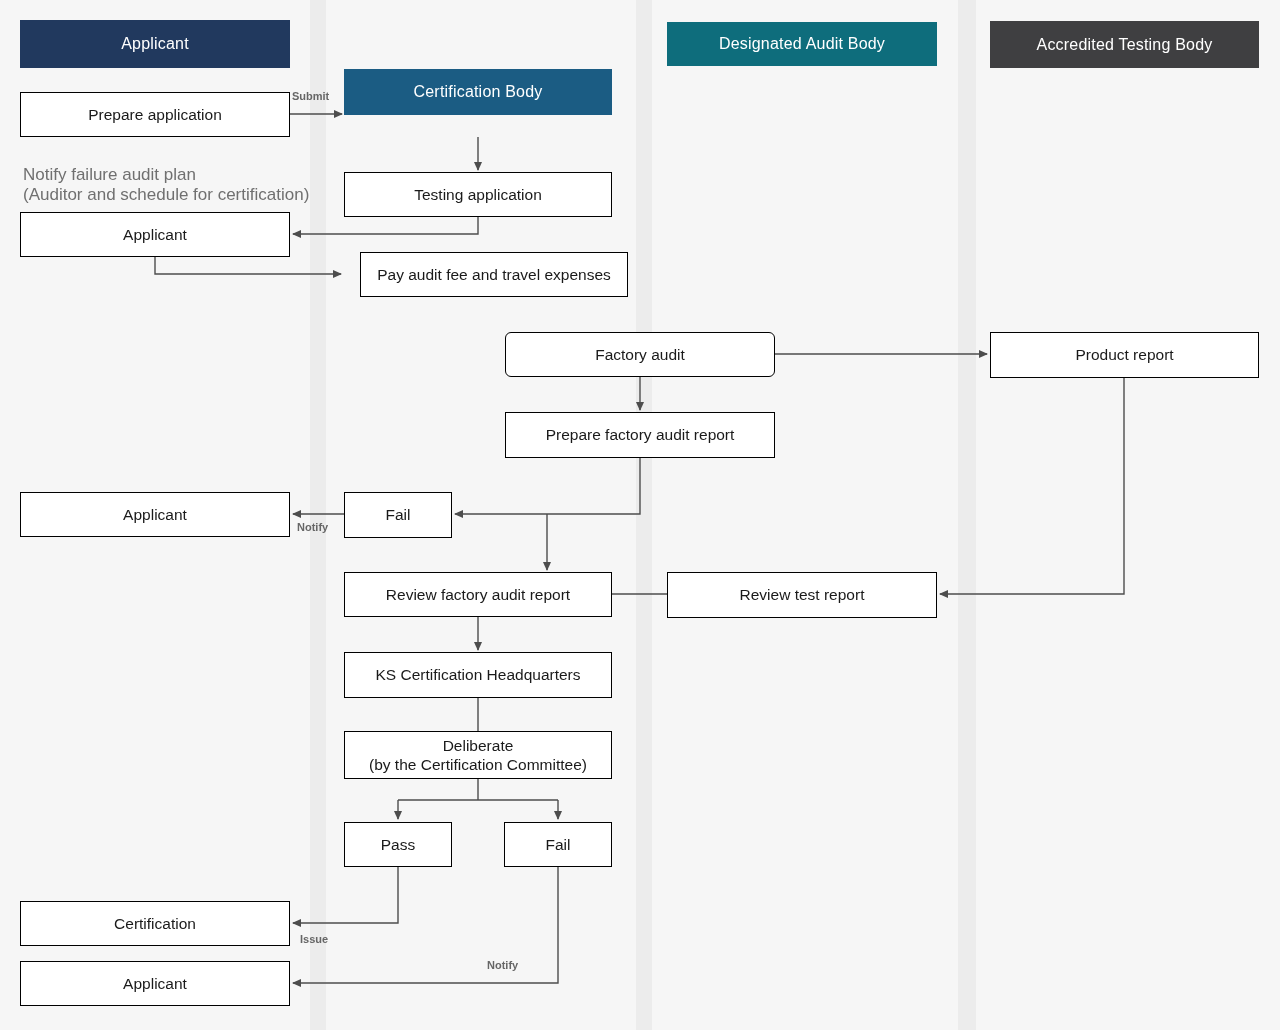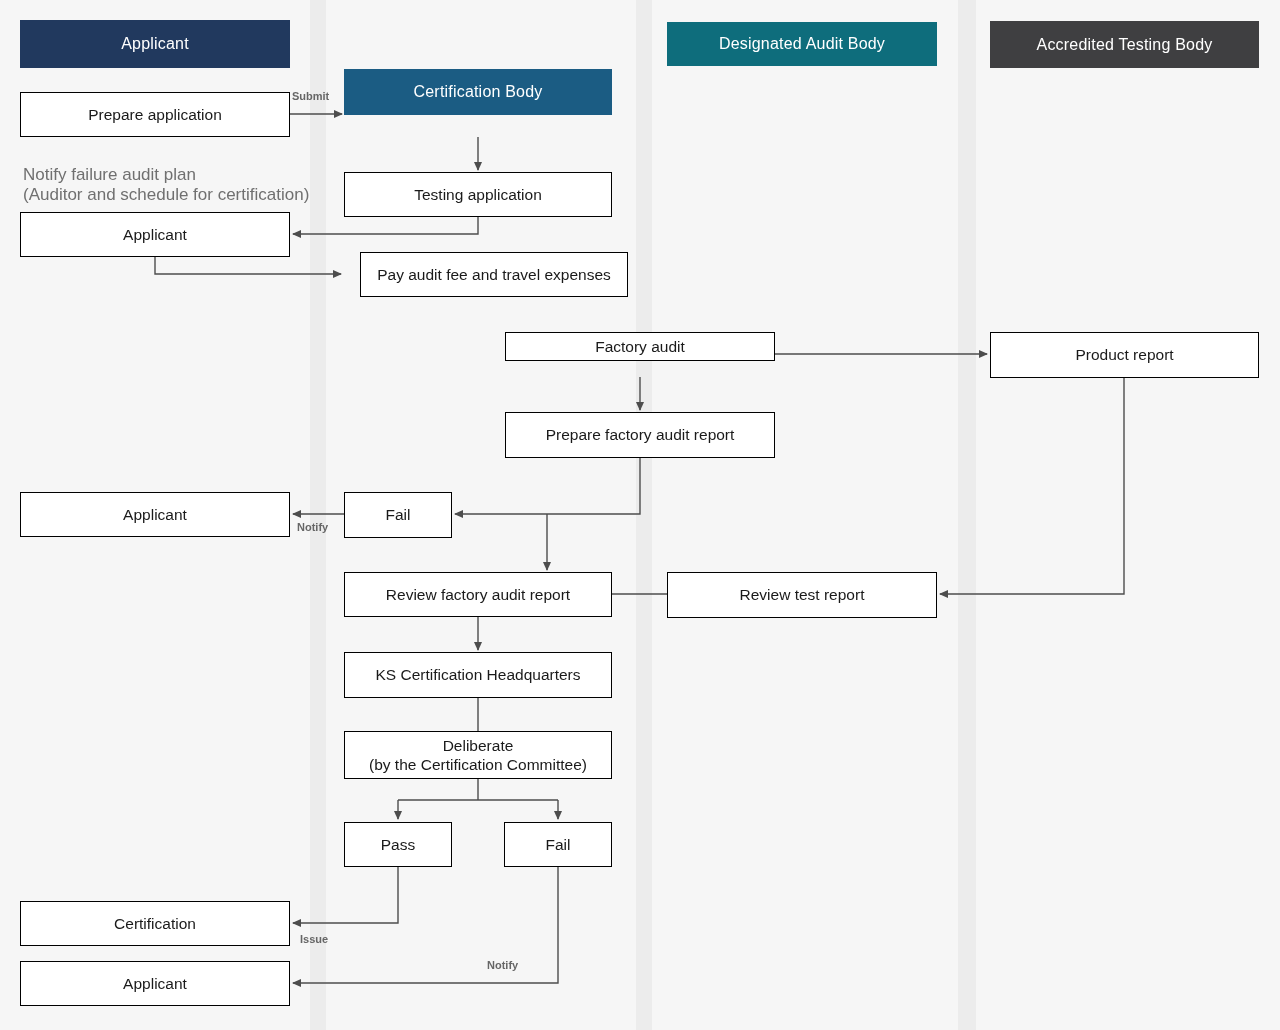--- a/index.html
+++ b/index.html
@@ -62,21 +62,21 @@
 
   <div class="hdr" style="left: 20px; top: 20px; width: 270px; height: 48px; background-color: rgb(33, 57, 94);">Applicant</div>
   <div class="hdr" style="left: 344px; top: 21px; width: 268px; height: 46px; background-color: rgb(27, 92, 131); margin-top: 48px;">Certification Body</div>
   <div class="hdr" style="left: 667px; top: 22px; width: 270px; height: 44px; background-color: rgb(14, 109, 124);">Designated Audit Body</div>
   <div class="hdr" style="left: 990px; top: 21px; width: 269px; height: 47px; background-color: rgb(63, 63, 65);">Accredited Testing Body</div>
 
   <div class="box" style="left:20px;top:92px;width:270px;height:45px;">Prepare application</div>
   <div class="box" style="left:344px;top:172px;width:268px;height:45px;">Testing application</div>
   <div class="box" style="left:20px;top:212px;width:270px;height:45px;">Applicant</div>
   <div class="box" style="left:344px;top:252px;width:268px;height:45px;margin-left:16px;">Pay audit fee and travel expenses</div>
-  <div class="box" style="left:505px;top:332px;width:270px;height:29px;">Factory audit</div>
+  <div class="box" style="left:505px;top:332px;width:270px;height:45px;border-radius:6px;">Factory audit</div>
   <div class="box" style="left:990px;top:332px;width:269px;height:46px;">Product report</div>
   <div class="box" style="left:505px;top:412px;width:270px;height:46px;">Prepare factory audit report</div>
   <div class="box" style="left:344px;top:492px;width:108px;height:46px;">Fail</div>
   <div class="box" style="left:20px;top:492px;width:270px;height:45px;">Applicant</div>
   <div class="box" style="left:344px;top:572px;width:268px;height:45px;">Review factory audit report</div>
   <div class="box" style="left:667px;top:572px;width:270px;height:46px;">Review test report</div>
   <div class="box" style="left:344px;top:652px;width:268px;height:46px;">KS Certification Headquarters</div>
   <div class="box" style="left:344px;top:731px;width:268px;height:48px;">
     <span>Deliberate</span>
     <span>(by the Certification Committee)</span>

